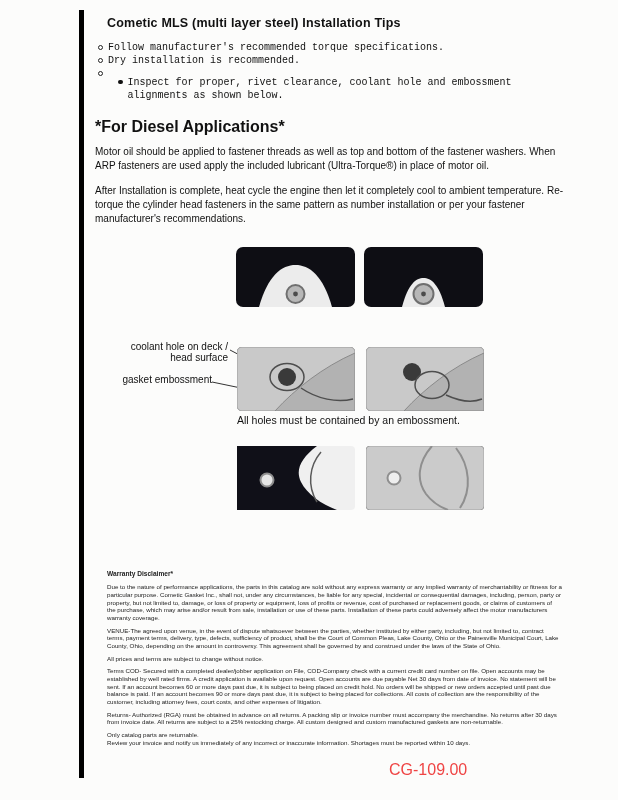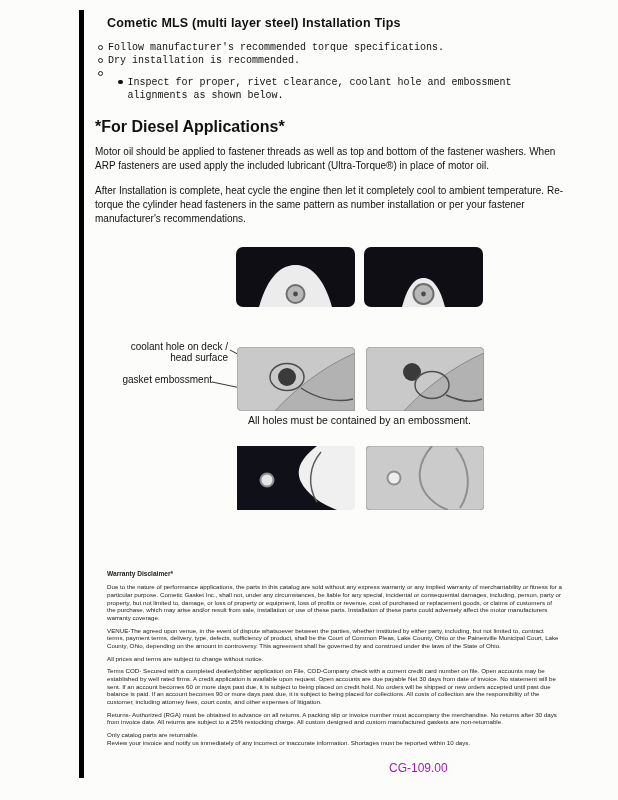--- a/index.html
+++ b/index.html
@@ -31,21 +31,21 @@
   .dg-caption { position:absolute; font-size:10.5px; color:#111; }
   .annot { position:absolute; font-size:10px; line-height:11px; text-align:right; color:#111; }
   .annot-lines { position:absolute; pointer-events:none; }
 
   
   .disc { position:absolute; left:107px; top:570px; width:455px; font-size:6.2px; line-height:1.24; color:#222; }
   .disc-h { font-size:6.6px; font-weight:bold; margin-bottom:5px; }
   .disc p { margin:0 0 5px 0; }
   .disc p.tight { margin-bottom:0; }
 
-  .footer-code { position:absolute; left:389px; top:761px; font-size:12px; color:#a21caf; }
+  .footer-code { position:absolute; left:389px; top:761px; font-size:16px; color:#ef4444; }
 </style>
 </head>
 <body>
 
 <div class="page">
   <div class="left-rule"></div>
 
   <div class="top-text">
     <h1 class="title">Cometic MLS (multi layer steel) Installation Tips</h1>
 
@@ -107,21 +107,21 @@
       <ellipse cx="50" cy="30" rx="17" ry="13.5" fill="none" stroke="#4e4e4e" stroke-width="1.5"></ellipse>
       <path d="M64,41 C80,52 100,56 116,52" fill="none" stroke="#4e4e4e" stroke-width="1.5"></path>
     </svg>
     <svg class="dg-panel" style="left:366px;top:347px;" width="118" height="64" viewBox="0 0 118 64">
       <rect x="0" y="0" width="118" height="64" rx="5" fill="#c9c9c9" stroke="#9a9a9a"></rect>
       <path d="M118,64 V6 C86,20 58,42 38,64 Z" fill="#b2b2b2" stroke="#8a8a8a"></path>
       <circle cx="46" cy="25" r="9" fill="#3a3a3a"></circle>
       <ellipse cx="66" cy="38" rx="17" ry="13.5" fill="none" stroke="#4e4e4e" stroke-width="1.5"></ellipse>
       <path d="M80,48 C95,55 106,56 116,52" fill="none" stroke="#4e4e4e" stroke-width="1.5"></path>
     </svg>
-    <div class="dg-caption" style="left:248px;top:414px;">All holes must be contained by an embossment.</div>
+    <div class="dg-caption" style="left:237px;top:414px;">All holes must be contained by an embossment.</div>
 
     <div class="dg-label" style="left:237px;top:430px;">RIGHT</div>
     <div class="dg-label" style="left:366px;top:430px;">WRONG</div>
 
     <svg class="dg-panel" style="left:237px;top:446px;" width="118" height="64" viewBox="0 0 118 64">
       <rect x="0" y="0" width="118" height="64" rx="4" fill="#f0f0f0"></rect>
       <path d="M0,0 H80 C64,12 58,24 64,36 C70,48 84,58 100,64 H0 Z" fill="#101018"></path>
       <path d="M84,6 C72,20 70,40 80,56" fill="none" stroke="#5a5a5a" stroke-width="1.5"></path>
       <circle cx="30" cy="34" r="6.5" fill="#e6e6e6" stroke="#8d8d8d" stroke-width="2"></circle>
     </svg>

